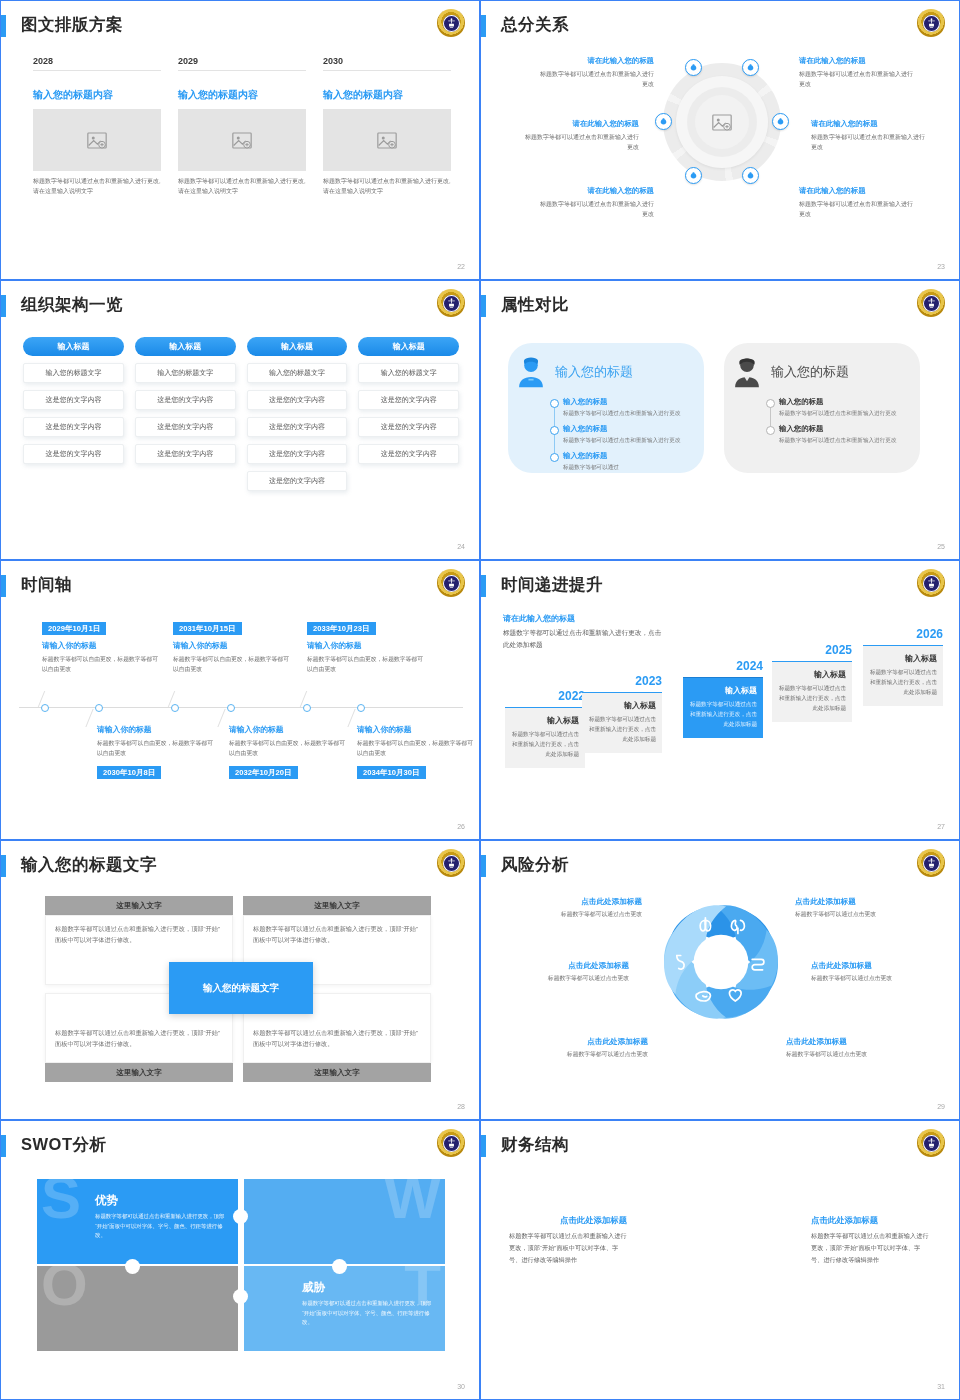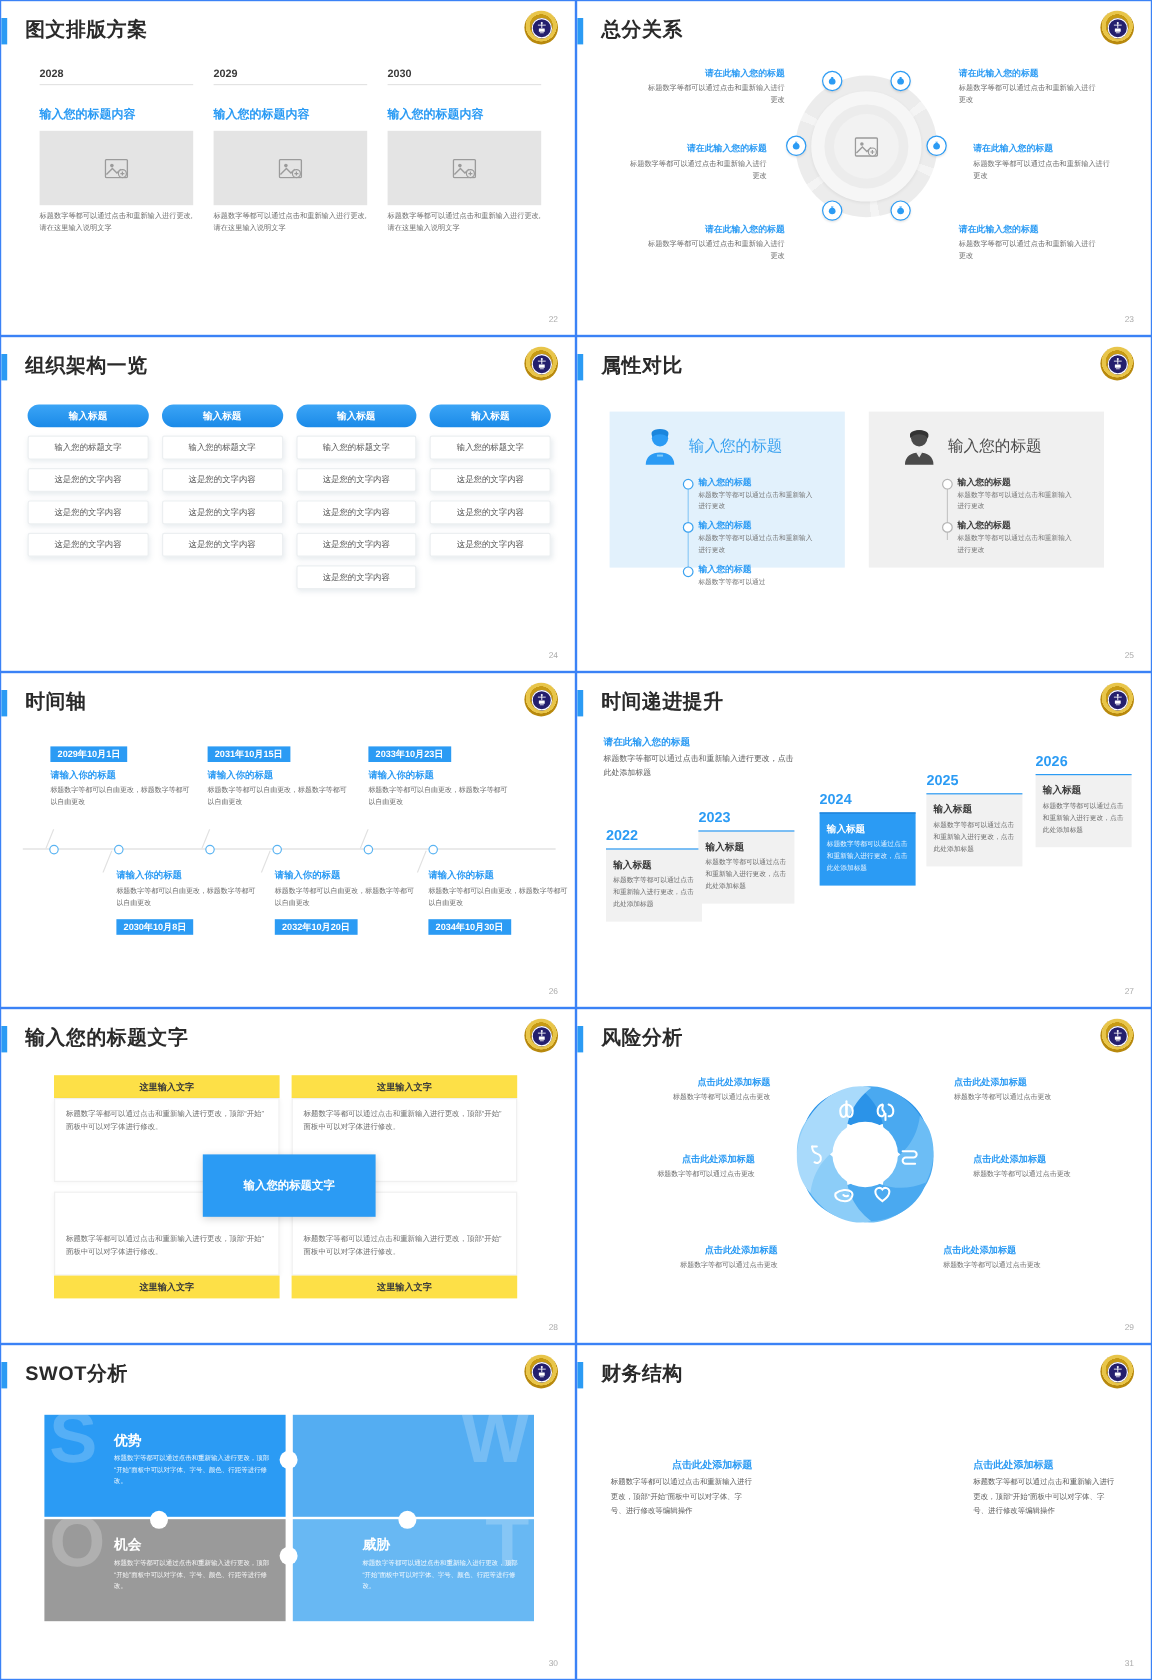--- a/index.html
+++ b/index.html
@@ -54,21 +54,21 @@
   
   .org { position:absolute; left:22px; top:56px; width:436px; display:flex; gap:11px; }
   .orgcol { width:101px; }
   .pill { height:19px; border-radius:10px; background:linear-gradient(180deg,#3ca5f6,#1a8ae8);
           color:#fff; font-size:8px; font-weight:bold; display:flex; align-items:center; justify-content:center; }
   .ocard { margin-top:7px; height:20px; background:#fff; border:1px solid #eceff1; border-radius:2px;
            display:flex; align-items:center; justify-content:center; font-size:7px; color:#555;
            box-shadow:1px 2px 4px rgba(120,140,160,.16); }
 
   
-  .cmp { position:absolute; top:62px; width:196px; height:130px; padding:12px 25px; }
+  .cmp { position:absolute; top:62px; width:196px; height:130px; padding:12px 6px;border-radius:24px; }
   .cmp.left { left:27px; background:#e2f1fc; }
   .cmp.right{ left:243px; background:#f0f0f0; }
   .cmp .head { display:flex; align-items:center; gap:7px; }
   .avatar { width:34px; height:34px; }
   .cmp .htitle { font-size:13px; }
   .cmp.left .htitle { color:#3ba2f0; }
   .cmp.right .htitle{ color:#4c4c4c; }
   .tl { margin-top:8px; margin-left:36px; position:relative; padding-left:13px; }
   .tl:before { content:""; position:absolute; left:3.5px; top:4px; bottom:14px; width:1px; }
   .cmp.left .tl:before { background:#8ecaf5; }
@@ -89,32 +89,32 @@
             font-size:7.6px; font-weight:bold; display:flex; align-items:center; }
   .tlbl { position:absolute; width:118px; }
   .tlbl .t { font-size:7.8px; font-weight:bold; color:#2b9bf4; }
   .tlbl .d { font-size:5.8px; color:#6d6d6d; line-height:1.75; margin-top:3px; }
   .leader { position:absolute; width:1px; background:#e0e0e0; }
 
   
   .s27intro { position:absolute; left:22px; top:52px; width:160px; }
   .s27intro .t { font-size:8px; font-weight:bold; color:#2b9bf4; }
   .s27intro .d { font-size:6.6px; color:#5c5c5c; line-height:1.8; margin-top:3px; }
-  .stair { position:absolute; width:80px; }
+  .stair { position:absolute; width:80px;text-align:right; }
   .stair .yr { font-size:12px; font-weight:bold; color:#2b9bf4; margin-bottom:4px; }
   .stair .body { border-top:1.6px solid #2b9bf4; background:#f1f1f1; padding:7px 6px 9px; }
   .stair.hl .body { background:#2b9bf4; border-top-color:#1b7fd4; }
   .stair .st { font-size:8px; font-weight:bold; color:#3a3a3a; }
   .stair.hl .st { color:#fff; }
   .stair .sd { font-size:5.6px; color:#6d6d6d; line-height:1.75; margin-top:4px; }
   .stair.hl .sd { color:#e6f3ff; }
 
   
   .quad { position:absolute; width:188px; }
-  .qhead { height:19px; background:#fde047; display:flex; align-items:center; justify-content:center;
+  .qhead { height:19px; background:#a3a3a3; display:flex; align-items:center; justify-content:center;
            font-size:7.6px; font-weight:bold; color:#3a3a3a; }
   .qbody { height:70px; background:#fff; border:1px solid #f0f0f0; padding:8px 9px; font-size:6.2px;
            color:#6d6d6d; line-height:1.75; box-shadow:0 1px 4px rgba(0,0,0,.05); }
   .qcenter { position:absolute; left:168px; top:121px; width:144px; height:52px; background:#2b9bf4;
              display:flex; align-items:center; justify-content:center; color:#fff; font-size:9.5px;
              font-weight:bold; box-shadow:0 2px 7px rgba(0,0,0,.18); }
 
   
   .petals { position:absolute; left:175px; top:56px; width:130px; height:130px; }
   .s29lbl { position:absolute; width:124px; }
@@ -714,24 +714,20 @@
         <div class="inner">
             <div class="st">优势</div>
           <div class="sd">标题数字等都可以通过点击和重新输入进行更改，顶部“开始”面板中可以对字体、字号、颜色、行距等进行修改。</div>
           </div>
       </div>
       <div class="sw w" style="left:207px; top:0;  background:#54adf2;">
         <div class="wm" style="left:auto; right:4px;">W</div>
       </div>
       <div class="sw o" style="left:0;   top:87px; background:#9a9a9a;">
         <div class="wm">O</div>
-        <div class="inner">
-            <div class="st">机会</div>
-          <div class="sd">标题数字等都可以通过点击和重新输入进行更改，顶部“开始”面板中可以对字体、字号、颜色、行距等进行修改。</div>
-          </div>
       </div>
       <div class="sw t" style="left:207px; top:87px; background:#68b8f3;">
         <div class="wm" style="left:auto; right:4px;">T</div>
         <div class="inner">
             <div class="st">威胁</div>
           <div class="sd">标题数字等都可以通过点击和重新输入进行更改，顶部“开始”面板中可以对字体、字号、颜色、行距等进行修改。</div>
           </div>
       </div>
       <div class="knob" style="left:196px; top:30px; width:15px; height:15px;"></div>
       <div class="knob" style="left:196px; top:110px; width:15px; height:15px;"></div>

